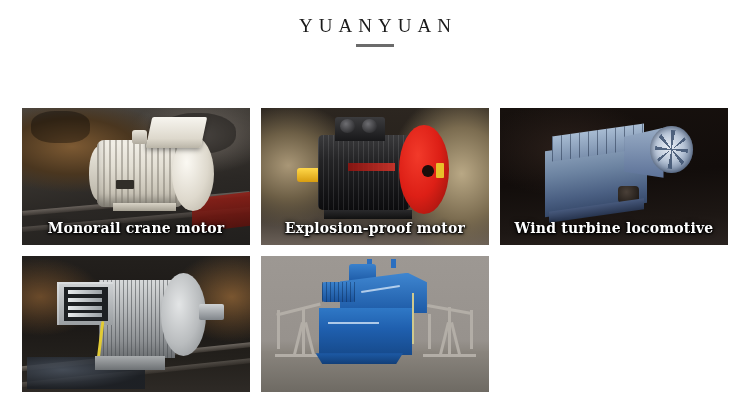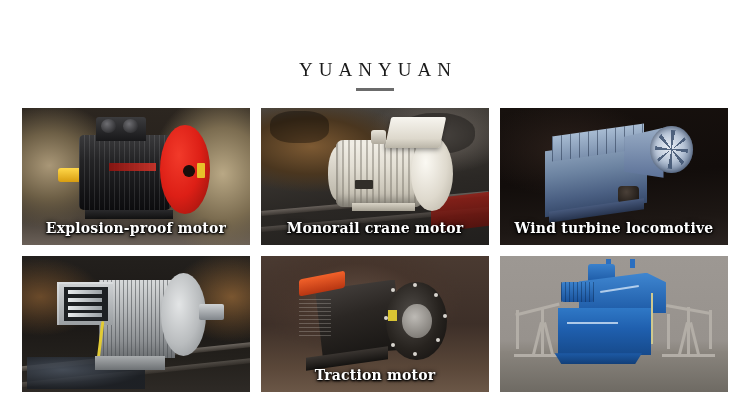--- a/index.html
+++ b/index.html
@@ -8,21 +8,21 @@
     font-family:"Liberation Serif",serif;
     overflow:hidden;position:relative;
   }
   .page{width:750px;height:415px;position:relative;}
 
   
   .header{padding-top:16px;text-align:center;}
   .brand{
     font-family:"Liberation Serif",serif;
     font-size:19px;font-weight:400;letter-spacing:6px;
-    color:#1a1a1a;line-height:1.1;text-indent:6px;margin-top:44px;
+    color:#1a1a1a;line-height:1.1;text-indent:6px;
   }
   .rule{
     width:38px;height:3px;background:#6b6b6b;
     margin:7px auto 0 auto;
   }
   .main-title{
     font-family:"DejaVu Serif",serif;
     font-size:27px;font-weight:700;letter-spacing:1.2px;
     color:#121212;margin-top:7px;line-height:1.1;
   }
@@ -385,40 +385,20 @@
 <body>
 
 <div class="page">
 
   <div class="header">
     <div class="brand">YUANYUAN</div>
     <div class="rule"></div>
   </div>
 
   <div class="grid">
-
-    <div class="card">
-      <div class="photo">
-        <div class="bg2"></div>
-        <div class="motor2">
-          <div class="m2-shaft"></div>
-          <div class="m2-body"></div>
-          <div class="m2-fins"></div>
-          <div class="m2-label"></div>
-          <div class="m2-red"></div>
-          <div class="m2-reddot"></div>
-          <div class="m2-yelbit"></div>
-          <div class="m2-top"></div>
-          <div class="m2-cap a"></div>
-          <div class="m2-cap b"></div>
-          <div class="m2-base"></div>
-        </div>
-      </div>
-      <div class="caption">Explosion-proof motor</div>
-    </div>
 
     <div class="card">
       <div class="photo">
         <div class="bg1"></div>
         <div class="rail1" style="top:68%;"></div>
         <div class="rail1" style="top:80%;opacity:.35;"></div>
         <div class="truck1"></div>
         <div class="rock1" style="left:4%;top:2%;width:26%;height:24%;border-radius:40%;"></div>
         <div class="rock1" style="left:60%;top:4%;width:34%;height:30%;border-radius:45%;"></div>
         <div class="motor1">
@@ -426,20 +406,40 @@
           <div class="m1-body"></div>
           <div class="m1-fins"></div>
           <div class="m1-face"></div>
           <div class="m1-box"></div>
           <div class="m1-term"></div>
           <div class="m1-plate"></div>
           <div class="m1-foot"></div>
         </div>
       </div>
       <div class="caption">Monorail crane motor</div>
+    </div>
+
+    <div class="card">
+      <div class="photo">
+        <div class="bg2"></div>
+        <div class="motor2">
+          <div class="m2-shaft"></div>
+          <div class="m2-body"></div>
+          <div class="m2-fins"></div>
+          <div class="m2-label"></div>
+          <div class="m2-red"></div>
+          <div class="m2-reddot"></div>
+          <div class="m2-yelbit"></div>
+          <div class="m2-top"></div>
+          <div class="m2-cap a"></div>
+          <div class="m2-cap b"></div>
+          <div class="m2-base"></div>
+        </div>
+      </div>
+      <div class="caption">Explosion-proof motor</div>
     </div>
 
     <div class="card">
       <div class="photo">
         <div class="bg3"></div>
         <div class="gen3">
           <div class="g3-body"></div>
           <div class="g3-top"></div>
           <div class="g3-ribs"></div>
           <div class="g3-cone"></div>
@@ -468,43 +468,20 @@
           <div class="m4-trow" style="top:22%;"></div>
           <div class="m4-trow" style="top:29%;"></div>
           <div class="m4-trow" style="top:36%;"></div>
           <div class="m4-trow" style="top:43%;"></div>
           <div class="m4-wire"></div>
           <div class="m4-foot"></div>
         </div>
       </div>
     </div>
 
-    <div class="card">
-      <div class="photo">
-        <div class="bg5"></div>
-        <div class="motor5">
-          <div class="m5-body"></div>
-          <div class="m5-grill"></div>
-          <div class="m5-orange"></div>
-          <div class="m5-face"></div>
-          <div class="m5-hub"></div>
-          <div class="m5-yellow"></div>
-          <div class="m5-bolt" style="left:58%;top:20%;"></div>
-          <div class="m5-bolt" style="left:70%;top:15%;"></div>
-          <div class="m5-bolt" style="left:82%;top:24%;"></div>
-          <div class="m5-bolt" style="left:87%;top:44%;"></div>
-          <div class="m5-bolt" style="left:83%;top:66%;"></div>
-          <div class="m5-bolt" style="left:70%;top:78%;"></div>
-          <div class="m5-bolt" style="left:58%;top:70%;"></div>
-          <div class="m5-bolt" style="left:54%;top:45%;"></div>
-          <div class="m5-base"></div>
-        </div>
-      </div>
-      <div class="caption">Traction motor</div>
-    </div>
 
     <div class="card">
       <div class="photo">
         <div class="bg6"></div>
         <div class="ground6"></div>
         <div class="pump6" style="left:6%;width:26%;height:40%;">
           <div class="post" style="left:46%;top:12%;height:88%;"></div>
           <div class="post" style="left:38%;top:40%;height:60%;transform:rotate(14deg);"></div>
           <div class="post" style="left:56%;top:40%;height:60%;transform:rotate(-14deg);"></div>
           <div class="beam" style="left:2%;top:14%;width:76%;transform:rotate(-14deg);"></div>

